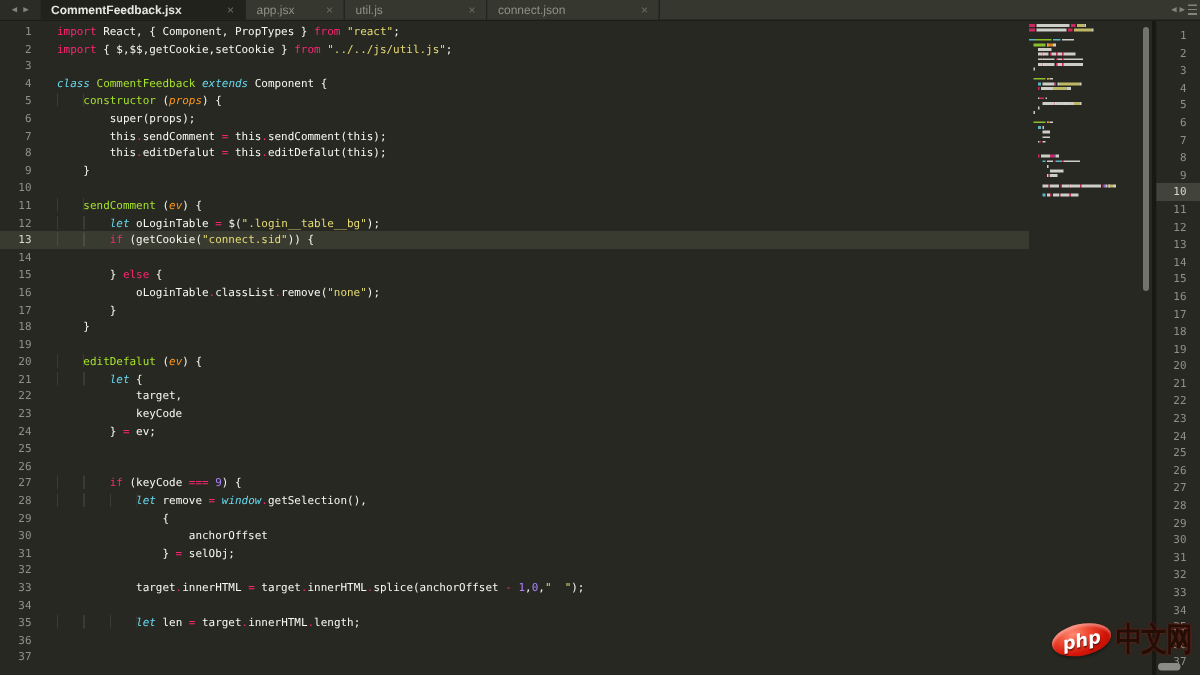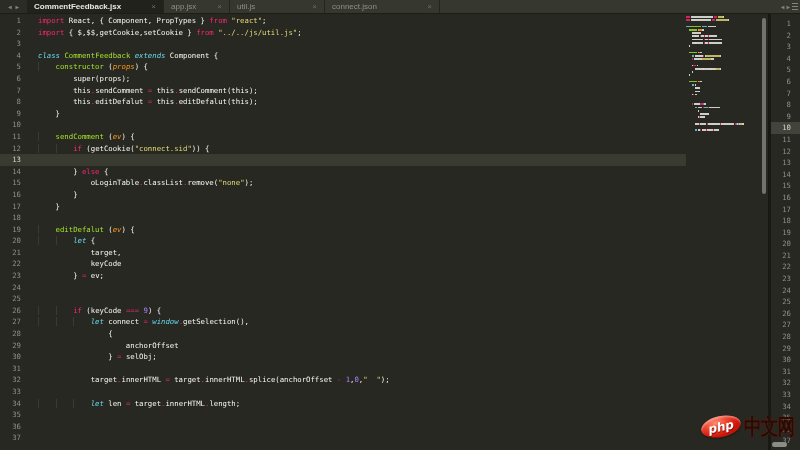--- a/index.html
+++ b/index.html
@@ -153,36 +153,37 @@
       <div class="code-row"><span class="tk-k">import</span><span class="tk-w"> { $,$$,getCookie,setCookie } </span><span class="tk-k">from</span><span class="tk-w"> </span><span class="tk-s">"../../js/util.js"</span><span class="tk-w">;</span></div>
       <div class="code-row"></div>
       <div class="code-row"><span class="tk-c">class</span><span class="tk-w"> </span><span class="tk-g">CommentFeedback</span><span class="tk-w"> </span><span class="tk-c">extends</span><span class="tk-w"> Component {</span></div>
       <div class="code-row"><span class="tk-w lead">    </span><span class="tk-g">constructor</span><span class="tk-w"> (</span><span class="tk-o">props</span><span class="tk-w">) {</span></div>
       <div class="code-row"><span class="tk-w">        super(props);</span></div>
       <div class="code-row"><span class="tk-w">        this</span><span class="tk-k">.</span><span class="tk-w">sendComment </span><span class="tk-k">=</span><span class="tk-w"> this</span><span class="tk-k">.</span><span class="tk-w">sendComment(this);</span></div>
       <div class="code-row"><span class="tk-w">        this</span><span class="tk-k">.</span><span class="tk-w">editDefalut </span><span class="tk-k">=</span><span class="tk-w"> this</span><span class="tk-k">.</span><span class="tk-w">editDefalut(this);</span></div>
       <div class="code-row"><span class="tk-w">    }</span></div>
       <div class="code-row"></div>
       <div class="code-row"><span class="tk-w lead">    </span><span class="tk-g">sendComment</span><span class="tk-w"> (</span><span class="tk-o">ev</span><span class="tk-w">) {</span></div>
+      <div class="code-row"><span class="tk-w lead">        </span><span class="tk-c">let</span><span class="tk-w"> oLoginTable </span><span class="tk-k">=</span><span class="tk-w"> $(</span><span class="tk-s">".login__table__bg"</span><span class="tk-w">);</span></div>
       <div class="code-row"><span class="tk-w lead">        </span><span class="tk-k">if</span><span class="tk-w"> (getCookie(</span><span class="tk-s">"connect.sid"</span><span class="tk-w">)) {</span></div>
       <div class="code-row"></div>
       <div class="code-row"><span class="tk-w">        } </span><span class="tk-k">else</span><span class="tk-w"> {</span></div>
       <div class="code-row"><span class="tk-w">            oLoginTable</span><span class="tk-k">.</span><span class="tk-w">classList</span><span class="tk-k">.</span><span class="tk-w">remove(</span><span class="tk-s">"none"</span><span class="tk-w">);</span></div>
       <div class="code-row"><span class="tk-w">        }</span></div>
       <div class="code-row"><span class="tk-w">    }</span></div>
       <div class="code-row"></div>
       <div class="code-row"><span class="tk-w lead">    </span><span class="tk-g">editDefalut</span><span class="tk-w"> (</span><span class="tk-o">ev</span><span class="tk-w">) {</span></div>
       <div class="code-row"><span class="tk-w lead">        </span><span class="tk-c">let</span><span class="tk-w"> {</span></div>
       <div class="code-row"><span class="tk-w">            target,</span></div>
       <div class="code-row"><span class="tk-w">            keyCode</span></div>
       <div class="code-row"><span class="tk-w">        } </span><span class="tk-k">=</span><span class="tk-w"> ev;</span></div>
       <div class="code-row"></div>
       <div class="code-row"></div>
       <div class="code-row"><span class="tk-w lead">        </span><span class="tk-k">if</span><span class="tk-w"> (keyCode </span><span class="tk-k">===</span><span class="tk-w"> </span><span class="tk-p">9</span><span class="tk-w">) {</span></div>
-      <div class="code-row"><span class="tk-w lead">            </span><span class="tk-c">let</span><span class="tk-w"> connect </span><span class="tk-k">=</span><span class="tk-w"> </span><span class="tk-c">window</span><span class="tk-k">.</span><span class="tk-w">getSelection(),</span></div>
+      <div class="code-row"><span class="tk-w lead">            </span><span class="tk-c">let</span><span class="tk-w"> remove </span><span class="tk-k">=</span><span class="tk-w"> </span><span class="tk-c">window</span><span class="tk-k">.</span><span class="tk-w">getSelection(),</span></div>
       <div class="code-row"><span class="tk-w">                {</span></div>
       <div class="code-row"><span class="tk-w">                    anchorOffset</span></div>
       <div class="code-row"><span class="tk-w">                } </span><span class="tk-k">=</span><span class="tk-w"> selObj;</span></div>
       <div class="code-row"></div>
       <div class="code-row"><span class="tk-w">            target</span><span class="tk-k">.</span><span class="tk-w">innerHTML </span><span class="tk-k">=</span><span class="tk-w"> target</span><span class="tk-k">.</span><span class="tk-w">innerHTML</span><span class="tk-k">.</span><span class="tk-w">splice(anchorOffset </span><span class="tk-k">-</span><span class="tk-w"> </span><span class="tk-p">1</span><span class="tk-w">,</span><span class="tk-p">0</span><span class="tk-w">,</span><span class="tk-s">"  "</span><span class="tk-w">);</span></div>
       <div class="code-row"></div>
       <div class="code-row"><span class="tk-w lead">            </span><span class="tk-c">let</span><span class="tk-w"> len </span><span class="tk-k">=</span><span class="tk-w"> target</span><span class="tk-k">.</span><span class="tk-w">innerHTML</span><span class="tk-k">.</span><span class="tk-w">length;</span></div>
       <div class="code-row"></div>
     </div>
 

